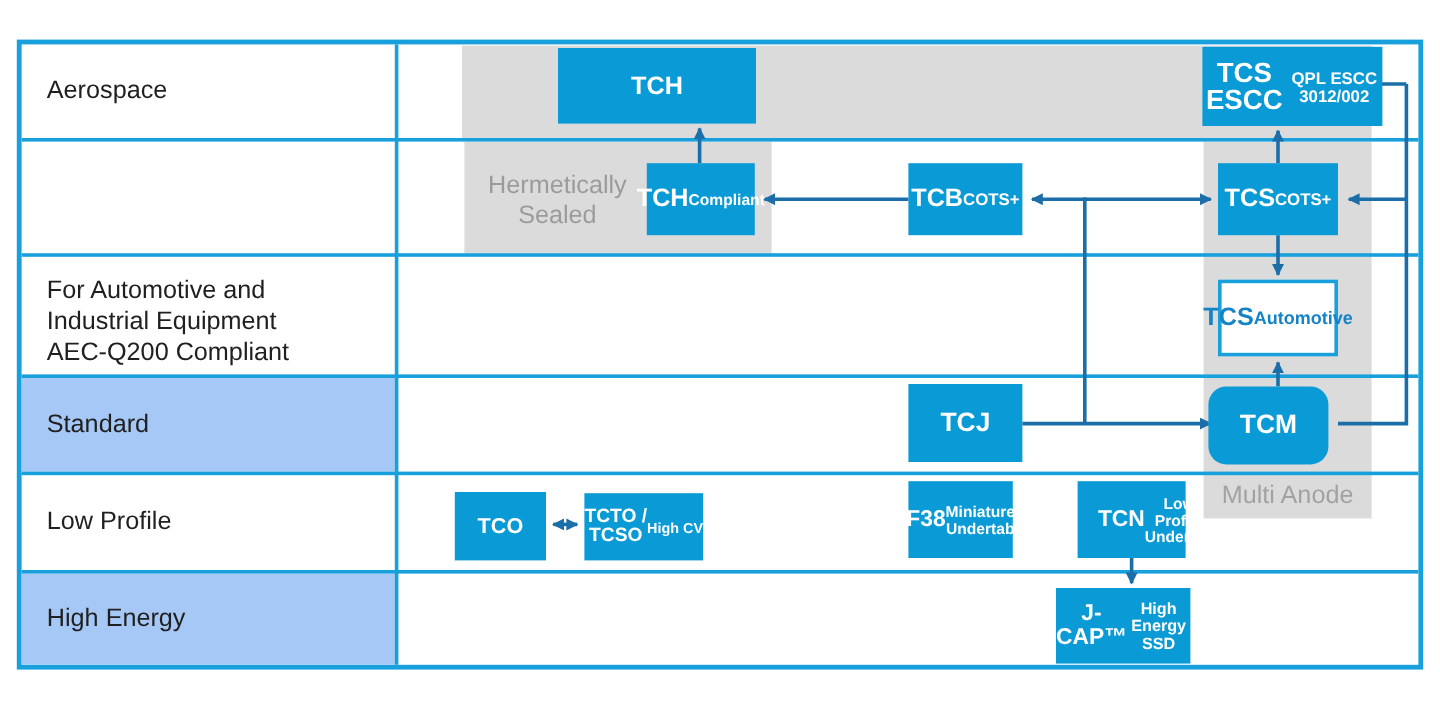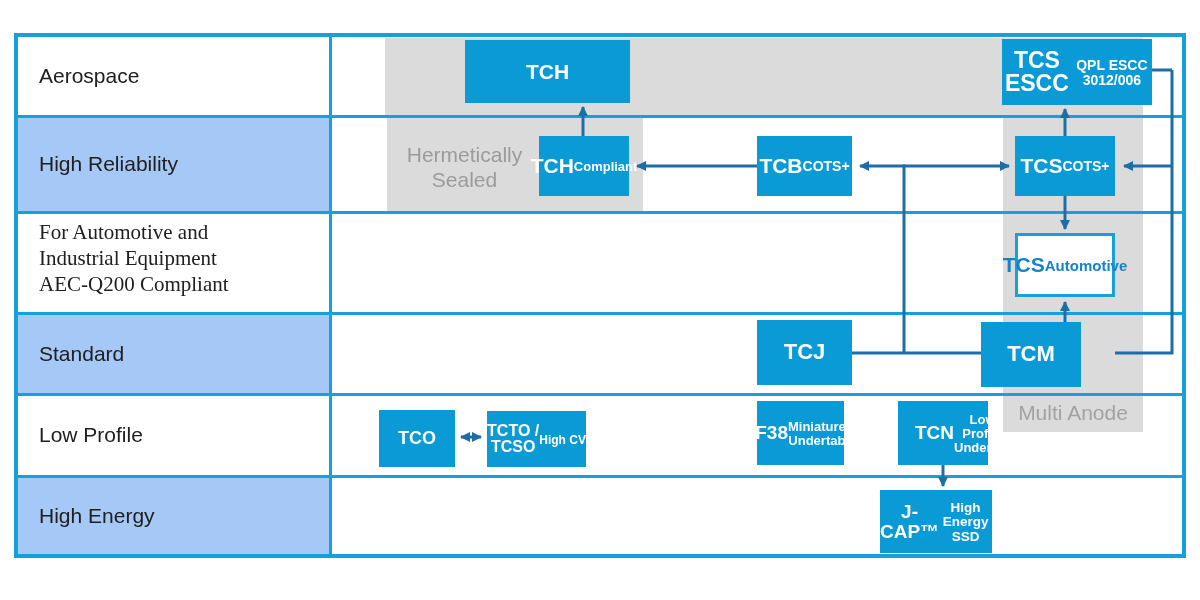--- a/index.html
+++ b/index.html
@@ -36,22 +36,21 @@
   .pbox.outline{background:#ffffff;border:3px solid #18A0DC;color:#1583C6;}
 </style>
 </head>
 <body>
 
 <div id="canvas">
 
   <div id="table-frame"></div>
 
   <div class="row-label" style="top:37px;height:78px;">Aerospace</div>
-  <div class="row-label blue" style="top:118px;height:93px;">High Reliability</div>
-  <div class="row-label" style="top:214px;height:88px;font-family:Liberation Serif, serif;">For Automotive and
+  <div class="row-label" style="top:224px;height:88px;">For Automotive and
 Industrial Equipment
 AEC-Q200 Compliant</div>
   <div class="row-label blue" style="top:315px;height:78px;">Standard</div>
   <div class="row-label" style="top:396px;height:79px;">Low Profile</div>
   <div class="row-label blue" style="top:478px;height:76px;">High Energy</div>
 
   <div class="grayband" style="left:385px;top:38px;width:758px;height:77px;"></div>
   <div class="grayband" style="left:387px;top:118px;width:256px;height:93px;"></div>
   <div class="grayband" style="left:1003px;top:118px;width:140px;height:314px;"></div>
 
@@ -90,42 +89,42 @@
       <path d="M943,465 L943,486" marker-end="url(#ah)"></path>
     </g>
   </svg>
 
   <div id="diagram">
       <div class="pbox" style="left: 465px; top: 40px; width: 165px; height: 63px;">
         <div class="t" style="font-size: 21px;">TCH</div>
       </div>
       <div class="pbox" style="left: 1002px; top: 39px; width: 150px; height: 66px;">
         <div class="t" style="font-size: 23px;">TCS ESCC</div>
-        <div class="s" style="font-size: 14px;">QPL ESCC 3012/006</div>
+        <div class="s" style="font-size: 14px;">QPL ESCC 3012/002</div>
       </div>
       <div class="pbox" style="left: 539px; top: 136px; width: 90px; height: 60px;">
         <div class="t" style="font-size: 21px;">TCH</div>
         <div class="s" style="font-size: 13px;">Compliant</div>
       </div>
       <div class="pbox" style="left: 757px; top: 136px; width: 95px; height: 60px;">
         <div class="t" style="font-size: 21px;">TCB</div>
         <div class="s" style="font-size: 14px;">COTS+</div>
       </div>
       <div class="pbox" style="left: 1015px; top: 136px; width: 100px; height: 60px;">
         <div class="t" style="font-size: 21px;">TCS</div>
         <div class="s" style="font-size: 14px;">COTS+</div>
       </div>
       <div class="pbox outline" style="left: 1015px; top: 233px; width: 100px; height: 64px;">
         <div class="t" style="font-size: 21px;">TCS</div>
         <div class="s" style="font-size: 15px;">Automotive</div>
       </div>
       <div class="pbox" style="left: 757px; top: 320px; width: 95px; height: 65px;">
         <div class="t" style="font-size: 22px;">TCJ</div>
       </div>
-      <div class="pbox" style="left: 981px; top: 322px; width: 100px; height: 65px;">
+      <div class="pbox" style="left: 1007px; top: 322px; width: 100px; height: 65px; border-radius: 15px;">
         <div class="t" style="font-size: 22px;">TCM</div>
       </div>
       <div class="pbox" style="left: 379px; top: 410px; width: 76px; height: 57px;">
         <div class="t" style="font-size: 18px; text-align: right;">TCO</div>
       </div>
       <div class="pbox" style="left: 487px; top: 411px; width: 99px; height: 56px;">
         <div class="t" style="font-size: 16px;">TCTO /
 TCSO</div>
         <div class="s" style="font-size: 12px;">High CV</div>
       </div>

